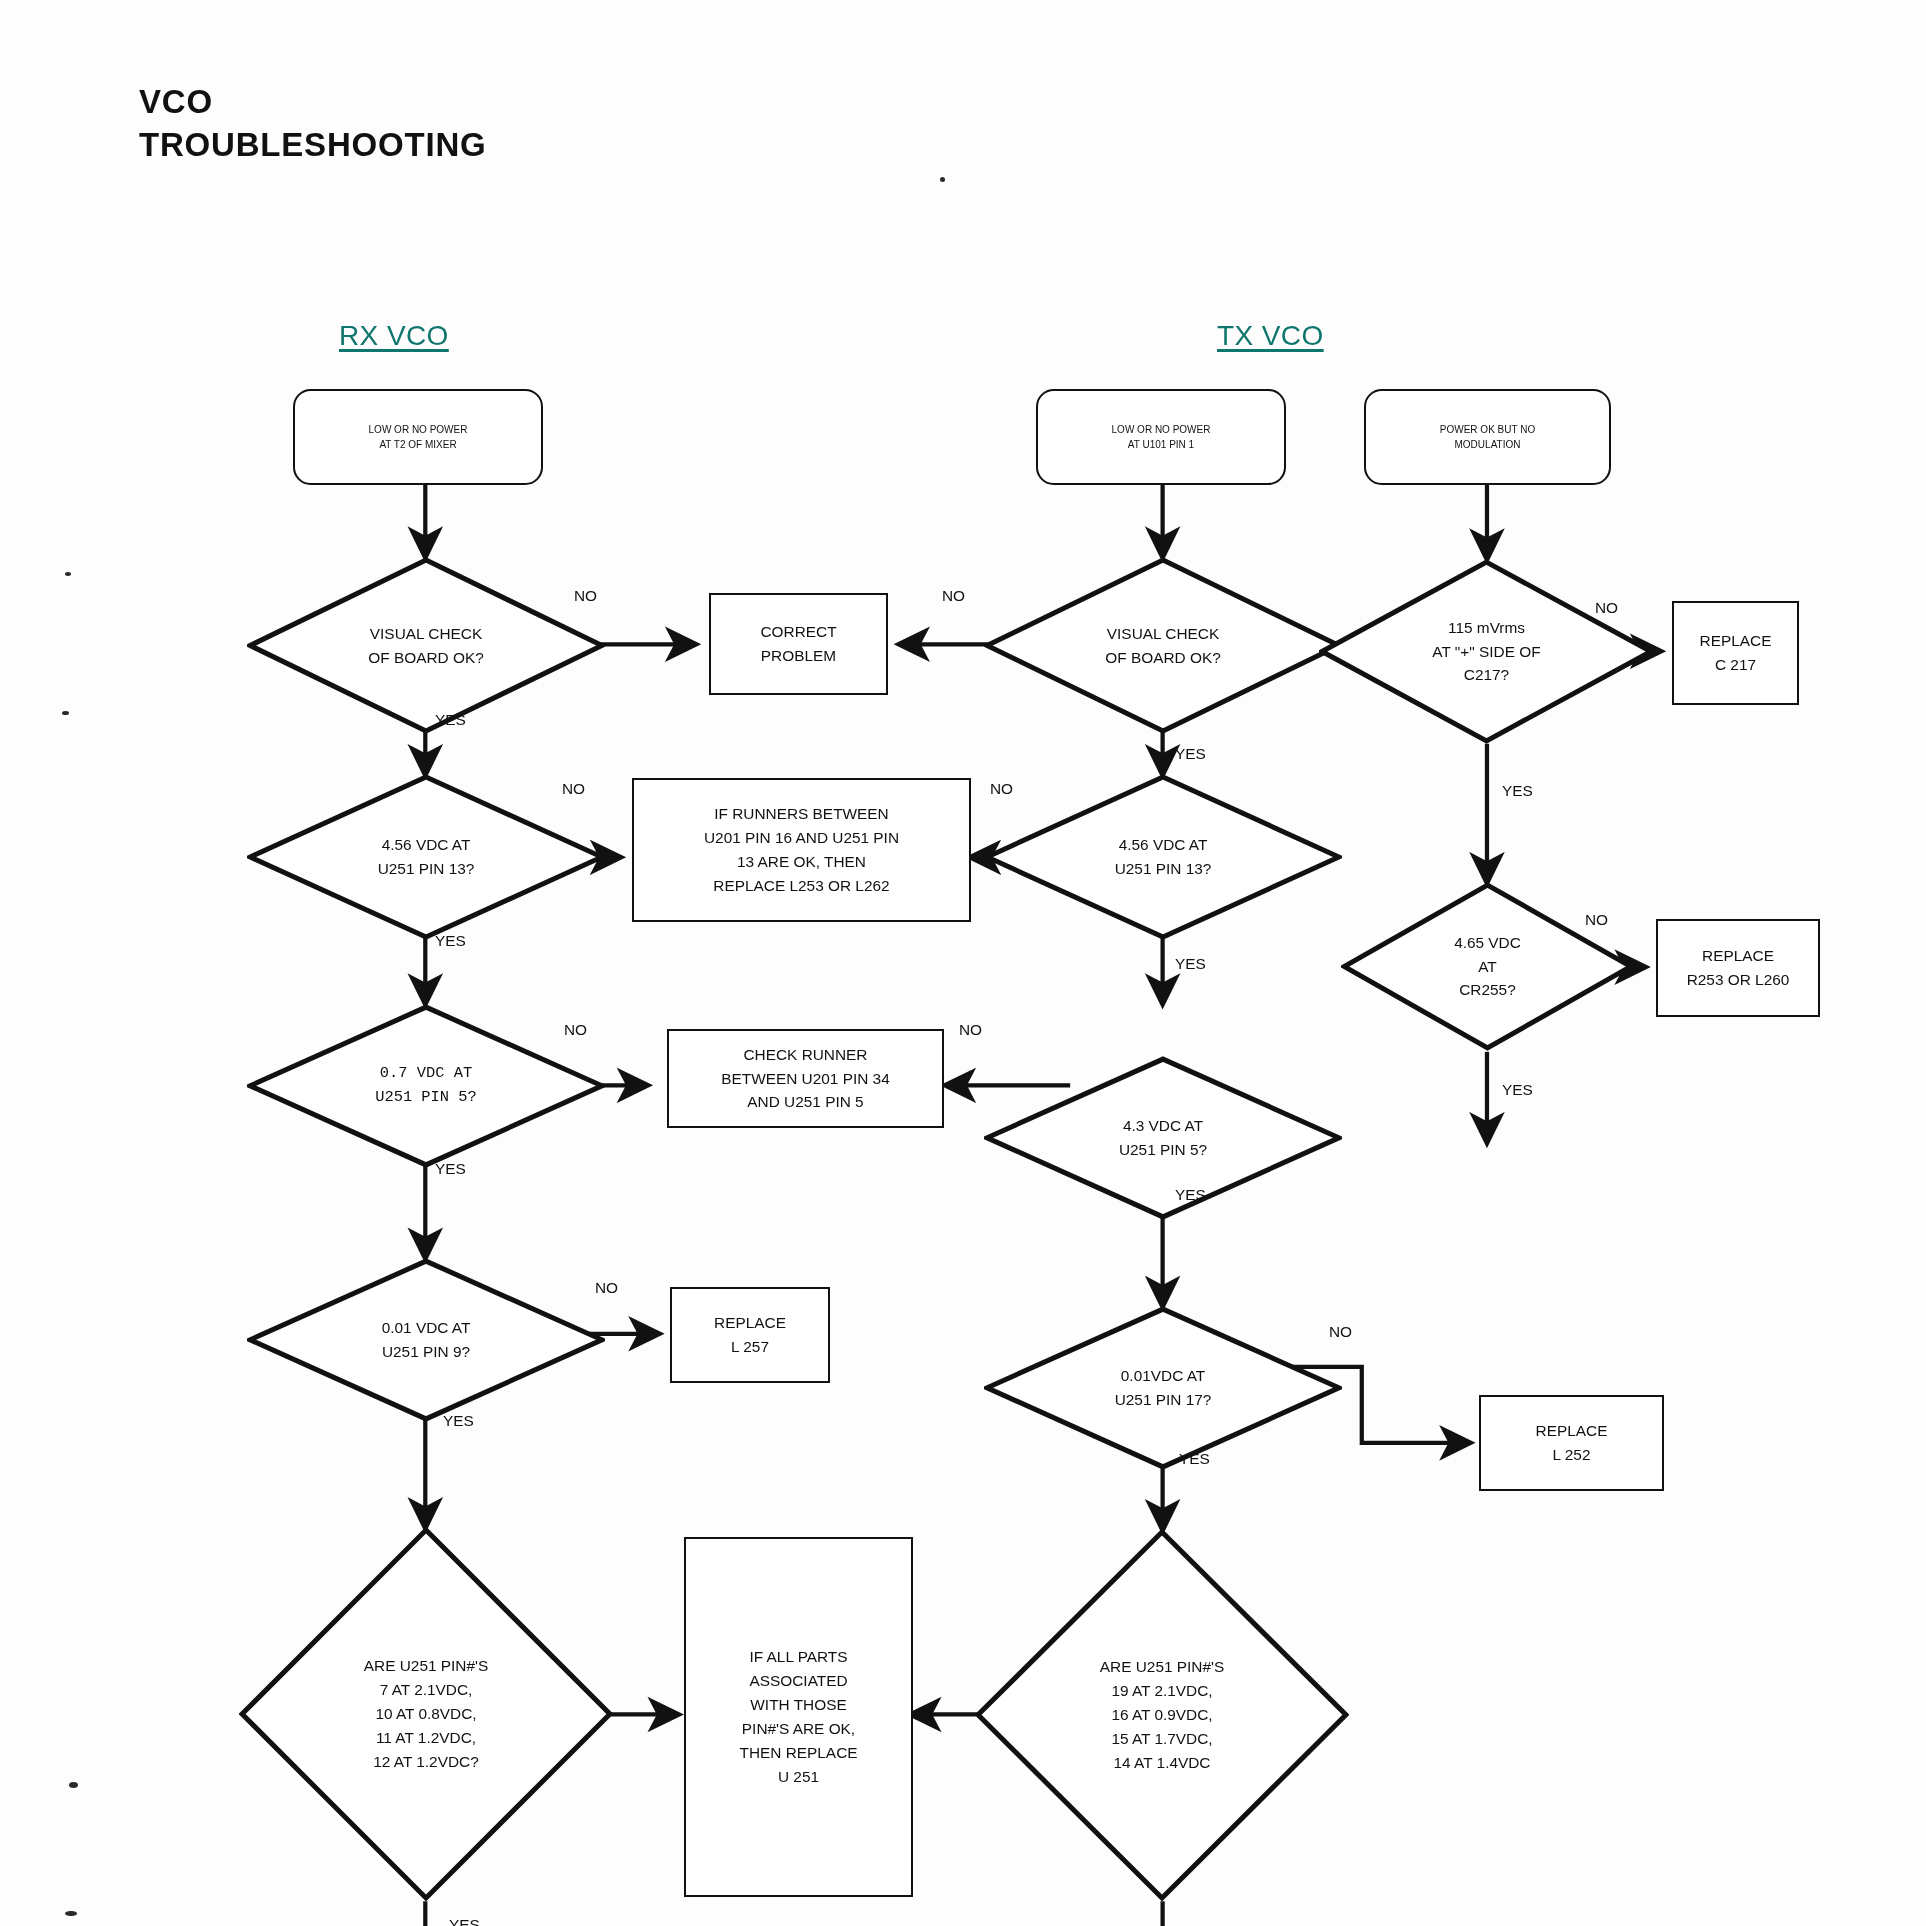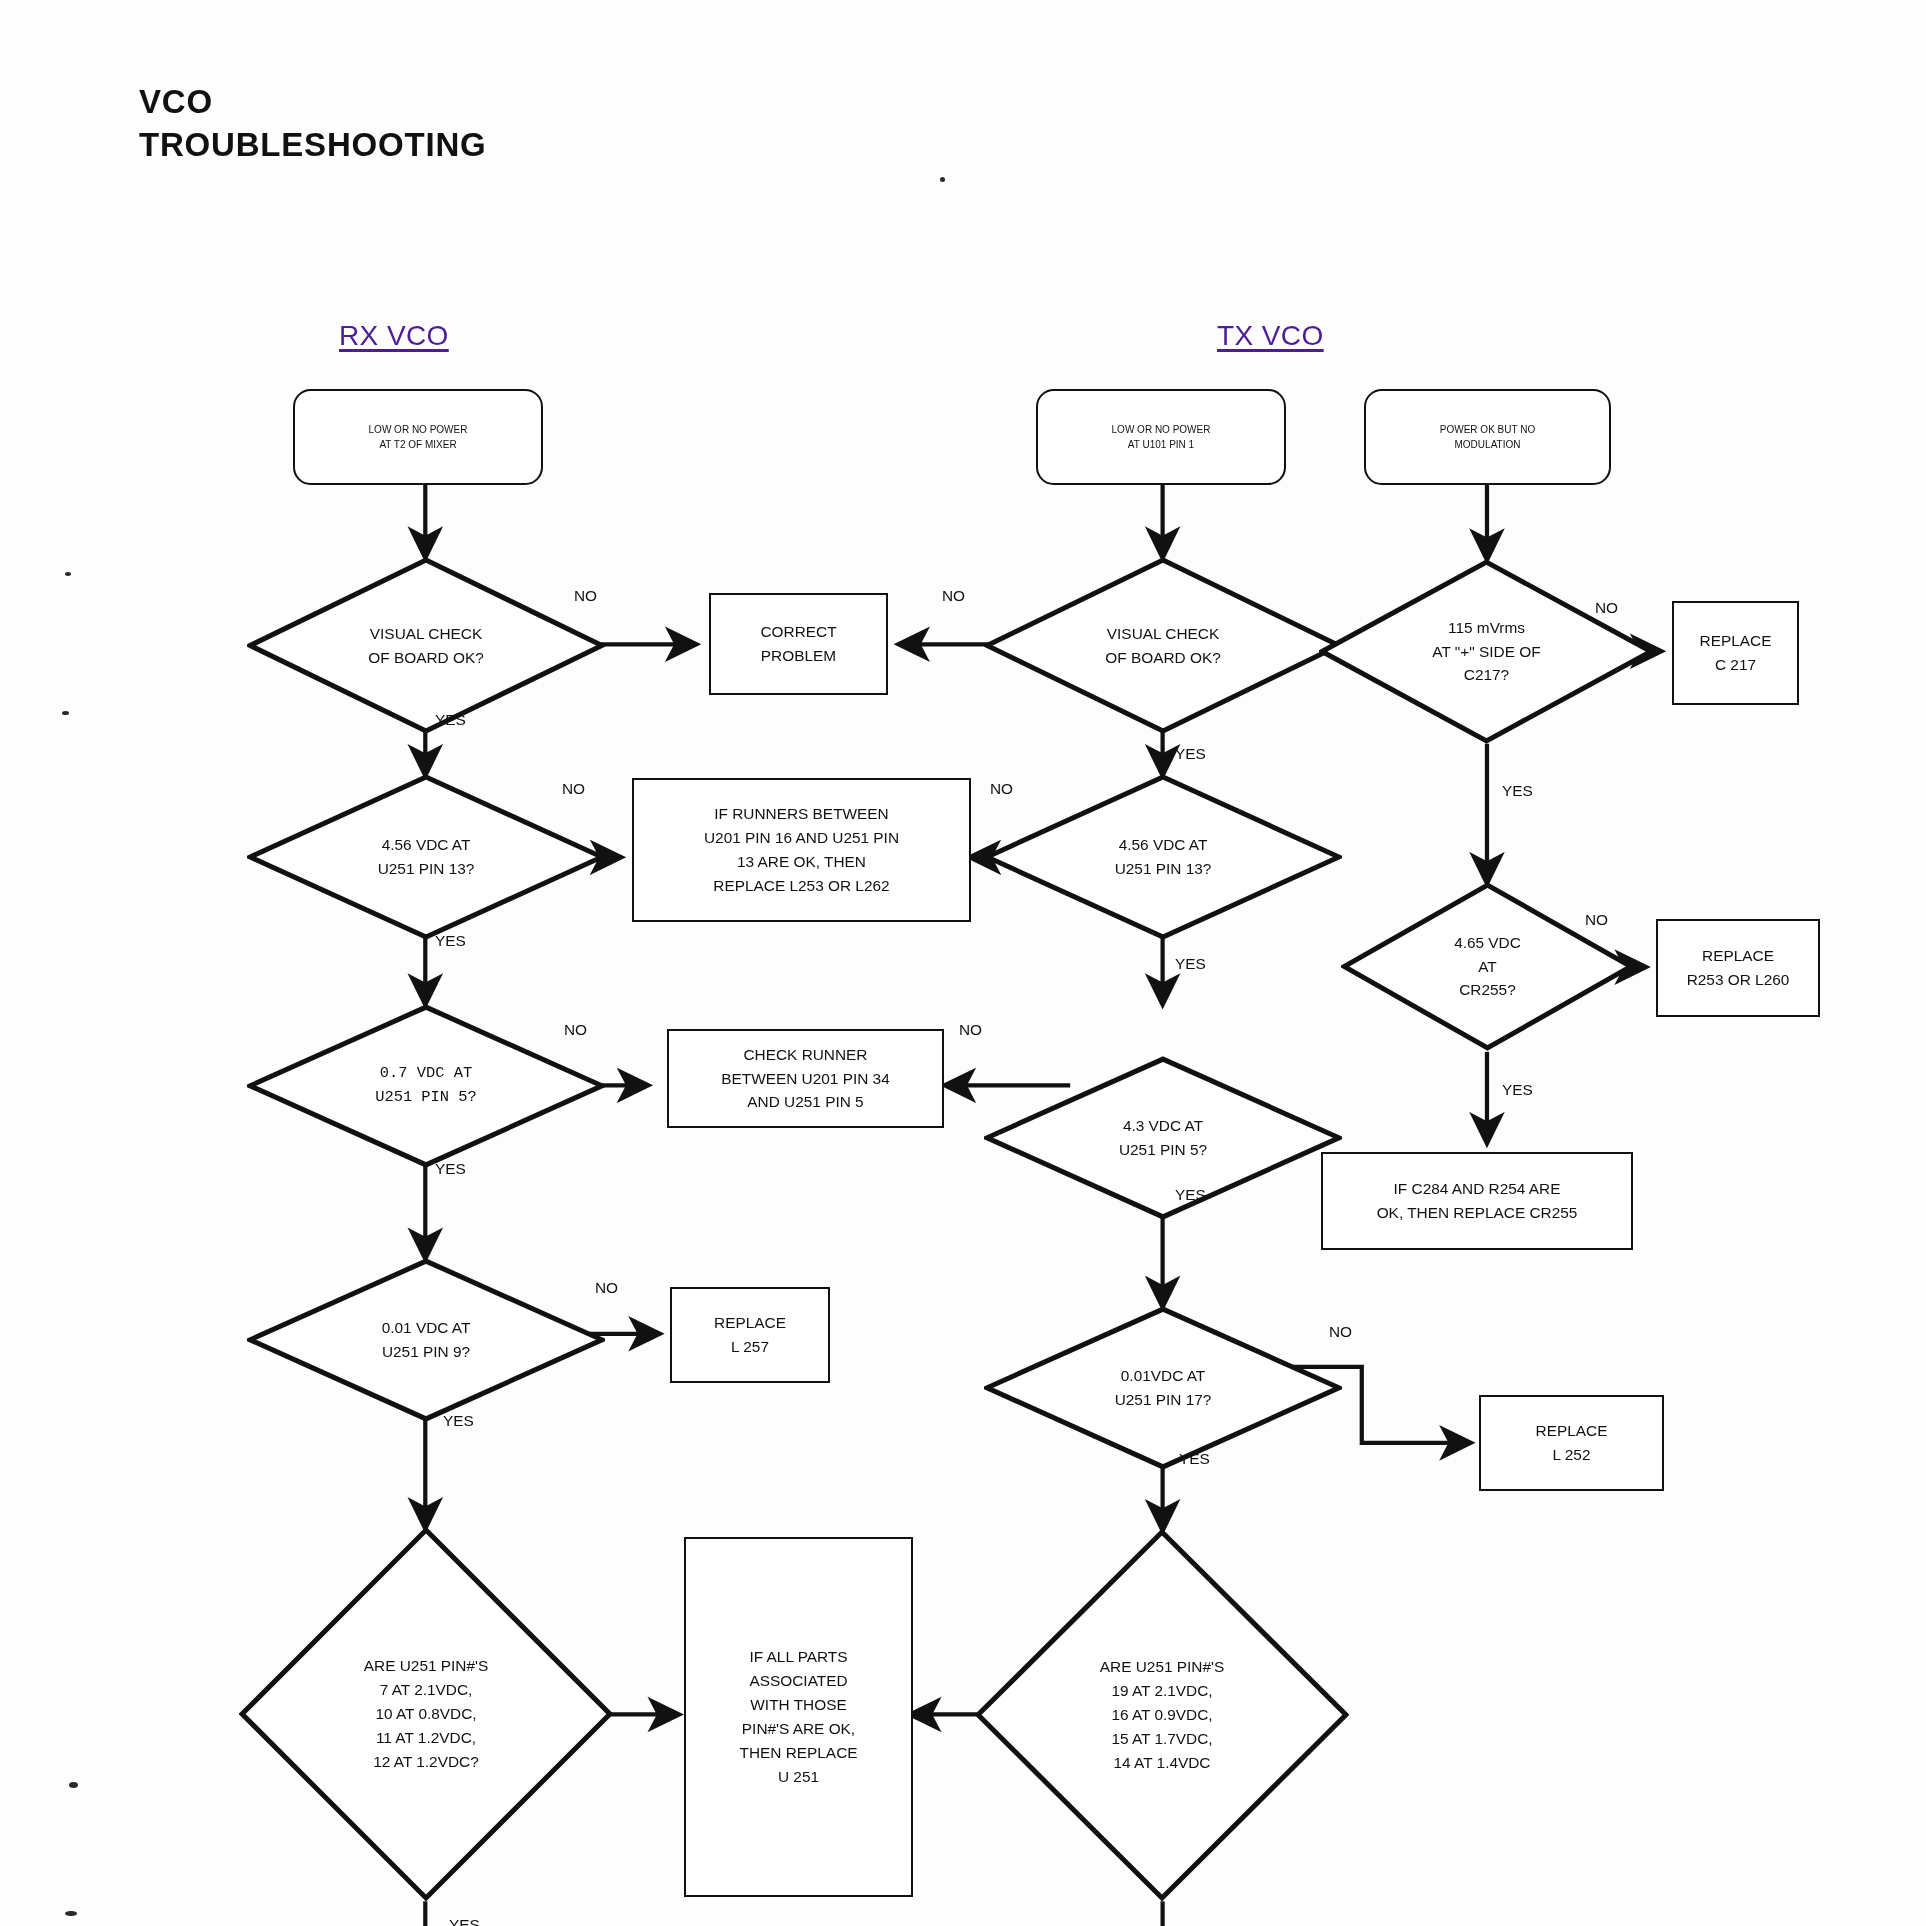--- a/index.html
+++ b/index.html
@@ -28,21 +28,21 @@
   }
   #title-block div { white-space: pre; }
 
   .col-header {
     position: absolute;
     font-size: 28px;
     letter-spacing: 0.4px;
     text-decoration: underline;
     text-underline-offset: 3.9px;
     text-decoration-thickness: 2.7px;
-    color: #4c1d95;
+    color: #0f766e;
     white-space: nowrap;
   }
   #hdr-rx { left: 339px; top: 320px; }
   #hdr-tx { left: 1217px; top: 320px; }
 
   
   .node {
     position: absolute;
     box-sizing: border-box;
     display: flex;
@@ -351,24 +351,20 @@
     <span class="txt">4.65  VDC
 AT
 CR255?</span>
   </div>
 
   <div class="node process" style="left:1656px; top:919px; width:164px; height:98px;">
     <span class="txt">REPLACE
 R253 OR L260</span>
   </div>
 
-  <div class="node process" style="left:1321px; top:1152px; width:312px; height:98px;">
-    <span class="txt">IF C284 AND R254 ARE
-OK, THEN REPLACE CR255</span>
-  </div>
 
   <div class="edge-label" style="left:574px; top:587px;">NO</div>
   <div class="edge-label" style="left:435px; top:711px;">YES</div>
   <div class="edge-label" style="left:562px; top:780px;">NO</div>
   <div class="edge-label" style="left:435px; top:932px;">YES</div>
   <div class="edge-label" style="left:564px; top:1021px;">NO</div>
   <div class="edge-label" style="left:435px; top:1160px;">YES</div>
   <div class="edge-label" style="left:595px; top:1279px;">NO</div>
   <div class="edge-label" style="left:443px; top:1412px;">YES</div>
   <div class="edge-label" style="left:449px; top:1916px;">YES</div>

